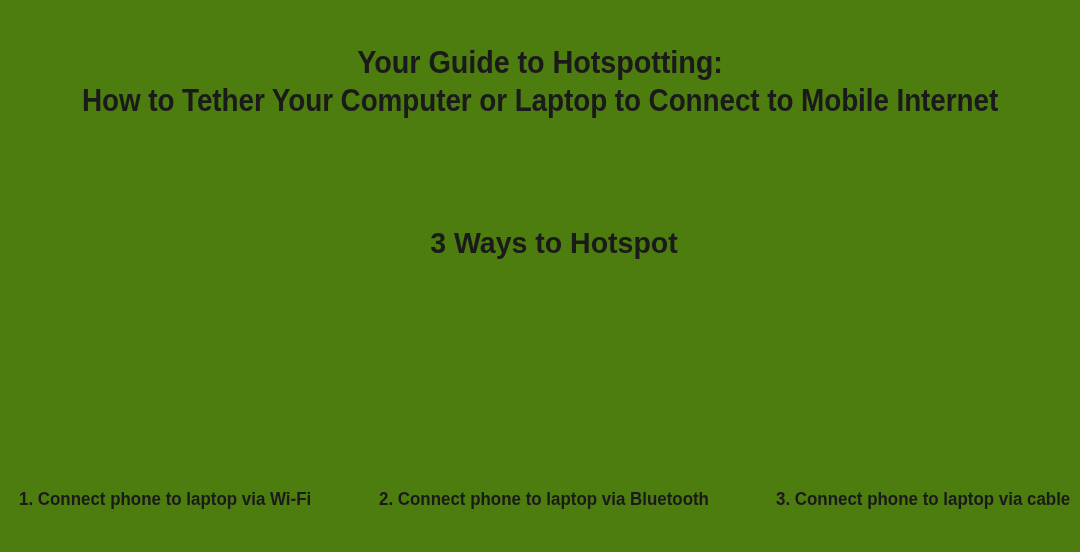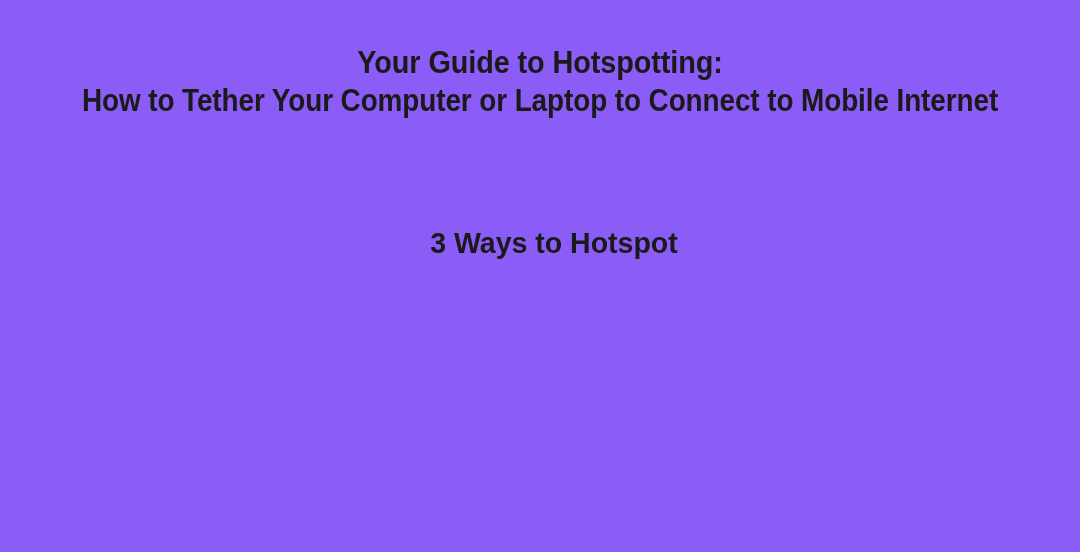--- a/index.html
+++ b/index.html
@@ -12,21 +12,21 @@
     height: 552px;
     overflow: hidden;
     font-family: "Liberation Sans", sans-serif;
     color: #1a1a1a;
     position: relative;
   }
   .page {
     position: relative;
     width: 1080px;
     height: 552px;
-    background: #8b5cf6;
+    background: #4d7c0f;
   }
 
   
   .headline {
     position: absolute;
     left: 0;
     top: 44px;
     width: 1080px;
     text-align: center;
   }
@@ -119,14 +119,19 @@
   </div>
 
   <div class="section-heading">3 Ways to Hotspot</div>
 
   <div class="illustration-band">
     <div class="illustration-slot"></div>
     <div class="illustration-slot"></div>
     <div class="illustration-slot"></div>
   </div>
 
+  <div class="caption-row">
+    <div class="caption caption-1">1. Connect phone to laptop via Wi-Fi</div>
+    <div class="caption caption-2">2. Connect phone to laptop via Bluetooth</div>
+    <div class="caption caption-3">3. Connect phone to laptop via cable</div>
+  </div>
 
 </div>
 
 </body></html>

